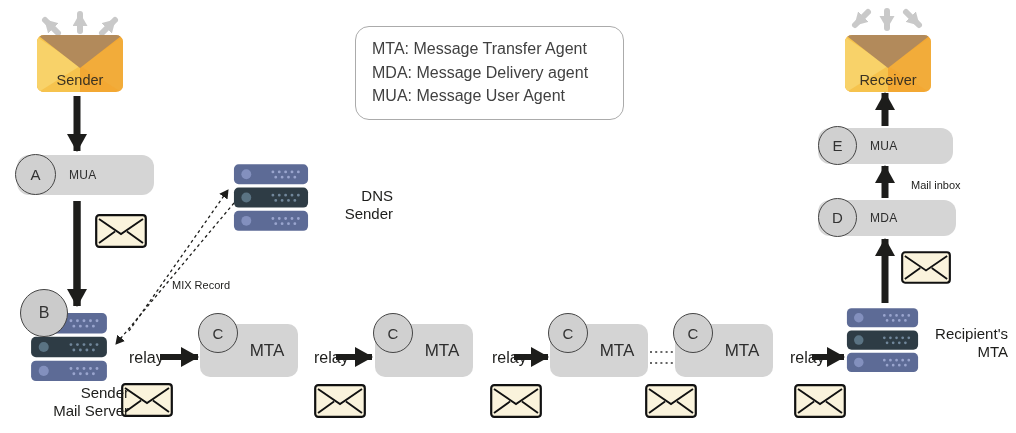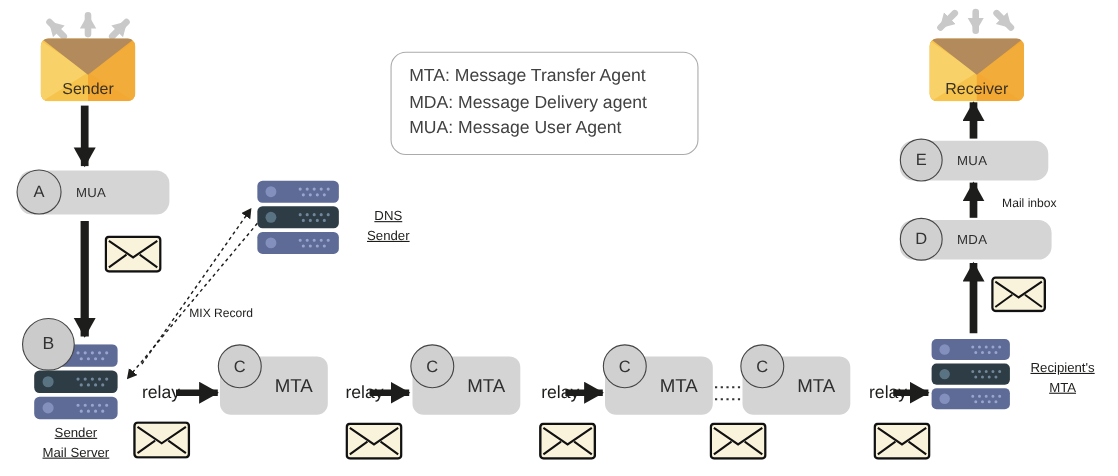--- a/index.html
+++ b/index.html
@@ -4,42 +4,42 @@
 <style>
   html,body{margin:0;padding:0;background:#ffffff;}
   .canvas{
     position:relative;width:1016px;height:433px;background:#ffffff;
     font-family:"Liberation Sans", sans-serif;color:#2b2b2b;overflow:hidden;
   }
   .abs{position:absolute;}
   svg{display:block;}
   
   .legend{
-    position:absolute;left:355px;top:47px;width:230px;
+    position:absolute;left:355px;top:26px;width:230px;
     border:1.6px solid #ababab;border-radius:14px;background:#fff;
-    padding:10px 32px 11px 16px;font-size:16px;line-height:23.5px;color:#414141;
+    padding:10px 21px 11px 16px;font-size:16px;line-height:23.5px;color:#414141;
   }
   
   .pill{position:absolute;background:#d5d5d5;border-radius:12px;}
   .pill .plabel{
     position:absolute;left:52px;top:0;height:100%;display:flex;align-items:center;
     font-size:12px;font-weight:500;color:#2e2e2e;letter-spacing:.3px;
   }
   .badge{
     position:absolute;border-radius:50%;background:#d0d0d0;border:1.4px solid #454545;
     display:flex;align-items:center;justify-content:center;
     font-size:15px;color:#333;box-sizing:border-box;
   }
   
   .mtabox{position:absolute;width:98px;height:53px;background:#d4d4d4;border-radius:10px;}
   .mtabox .plabel{
     position:absolute;left:42px;right:6px;top:0;height:100%;display:flex;
     align-items:center;justify-content:center;font-size:17px;font-weight:500;color:#2e2e2e;
   }
-  .freelabel{position:absolute;font-size:12px;font-weight:500;color:#1d1d1b;text-align:center;line-height:18px;text-decoration:underline;}
+  .freelabel{position:absolute;font-size:15px;font-weight:500;color:#1d1d1b;text-align:right;line-height:18px;}
   .relay{position:absolute;font-size:16px;font-weight:400;color:#1d1d1b;margin-left:16px;}
   .caption{position:absolute;font-size:11px;font-weight:500;color:#1d1d1b;}
 </style>
 </head>
 <body>
 
 <div class="canvas">
 
   <svg class="abs" style="left:0;top:0" width="1016" height="433" viewBox="0 0 1016 433">
     <defs>

